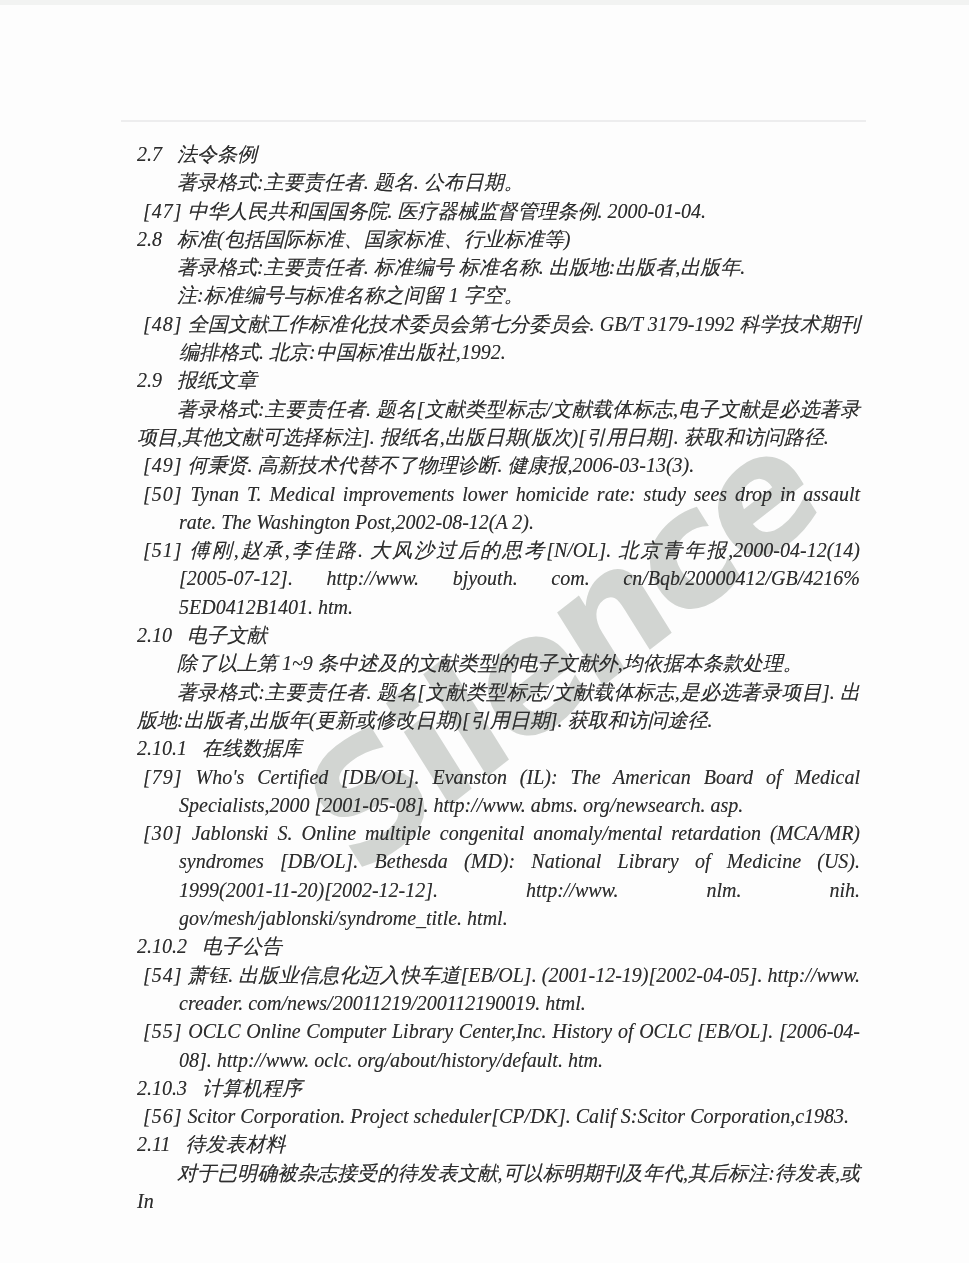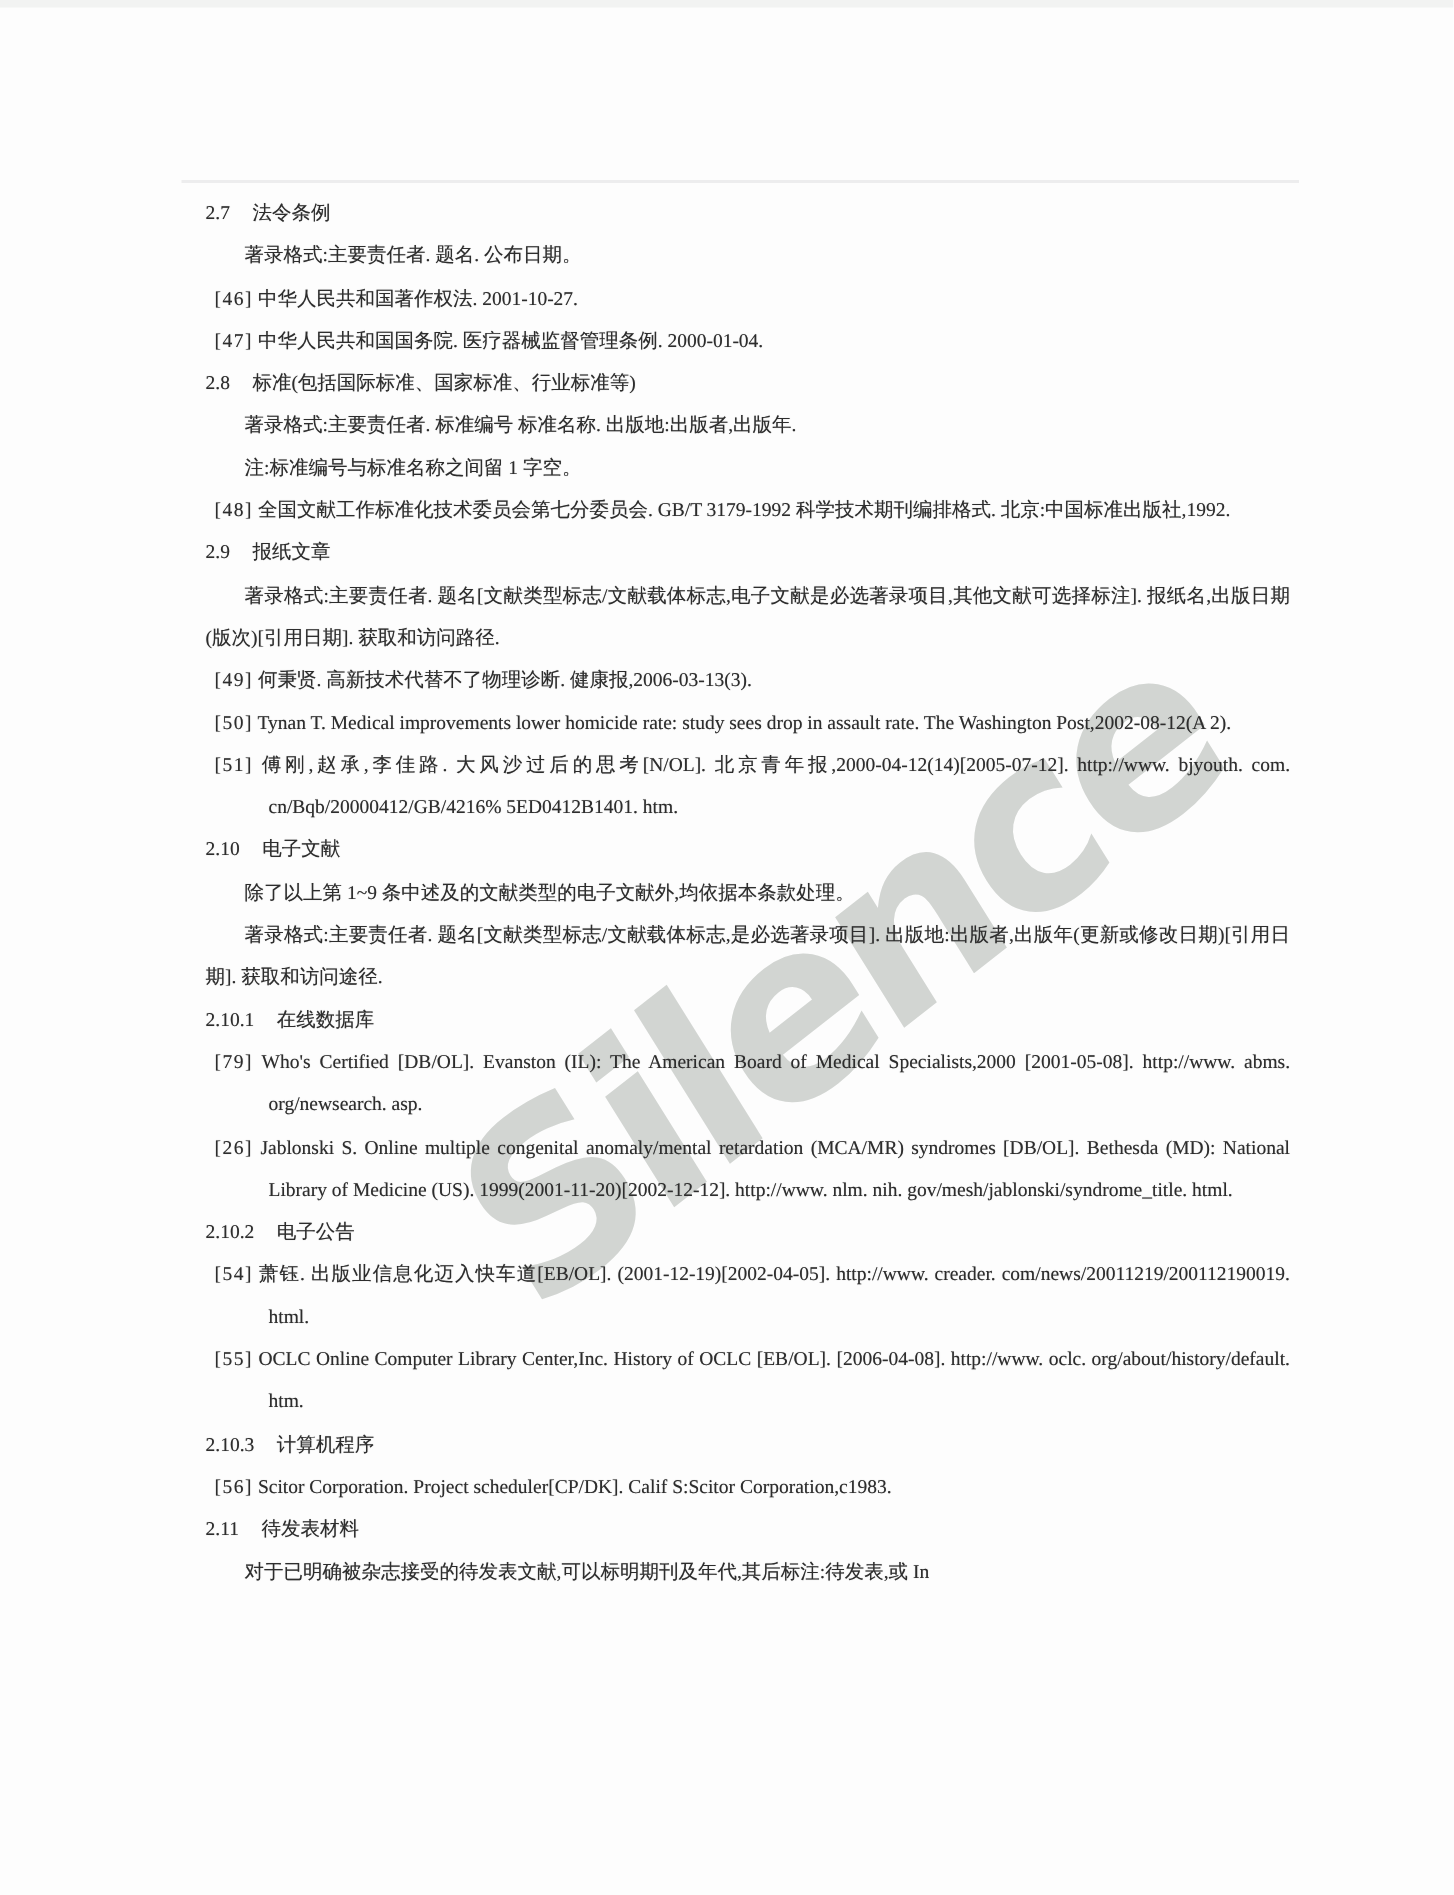--- a/index.html
+++ b/index.html
@@ -33,27 +33,28 @@
     font-weight: bold;
     font-size: 158px;
     letter-spacing: -7px;
     color: #d2d5d2;
     white-space: nowrap;
     z-index: 0;
     user-select: none;
   }
   .content {
     position: absolute;
-    left: 137px; top: 128px;
+    left: 137px; top: 140px;
     width: 723px;
-    font-size: 13px;
+    font-size: 20px;
     line-height: 28.3px;
     text-align: justify;
     z-index: 1;
     text-shadow: 0 0 0.5px rgba(45,45,45,0.5);
+    font-style: italic;
   }
   .line { margin: 0; }
   .heading { text-align: left; }
   .h-num { margin-right: 15px; }
   .para, .note { text-indent: 2em; }
   .ref {
     padding-left: 42px;
     text-indent: -36px;
   }
   .ref-label { letter-spacing: 1px; }
@@ -61,37 +62,36 @@
 </head>
 <body>
 
 <div class="page">
   <div class="edge-top"></div>
   <div class="top-rule"></div>
   <div class="watermark">Silence</div>
   <div class="content" id="content">
       <div class="line heading"><span class="h-num">2.7</span><span class="h-title">法令条例</span></div>
       <div class="line para">著录格式:主要责任者. 题名. 公布日期。</div>
-      <div class="line ref"><span class="ref-label">[46]</span> <span class="ref-text">中华人民共和国著作权法. 2001-10-27.</span></div>
       <div class="line ref"><span class="ref-label">[47]</span> <span class="ref-text">中华人民共和国国务院. 医疗器械监督管理条例. 2000-01-04.</span></div>
       <div class="line heading"><span class="h-num">2.8</span><span class="h-title">标准(包括国际标准、国家标准、行业标准等)</span></div>
       <div class="line para">著录格式:主要责任者. 标准编号 标准名称. 出版地:出版者,出版年.</div>
       <div class="line note">注:标准编号与标准名称之间留 1 字空。</div>
       <div class="line ref"><span class="ref-label">[48]</span> <span class="ref-text">全国文献工作标准化技术委员会第七分委员会. GB/T 3179-1992 科学技术期刊编排格式. 北京:中国标准出版社,1992.</span></div>
       <div class="line heading"><span class="h-num">2.9</span><span class="h-title">报纸文章</span></div>
       <div class="line para">著录格式:主要责任者. 题名[文献类型标志/文献载体标志,电子文献是必选著录项目,其他文献可选择标注]. 报纸名,出版日期(版次)[引用日期]. 获取和访问路径.</div>
       <div class="line ref"><span class="ref-label">[49]</span> <span class="ref-text">何秉贤. 高新技术代替不了物理诊断. 健康报,2006-03-13(3).</span></div>
       <div class="line ref"><span class="ref-label">[50]</span> <span class="ref-text">Tynan T. Medical improvements lower homicide rate: study sees drop in assault rate. The Washington Post,2002-08-12(A 2).</span></div>
       <div class="line ref"><span class="ref-label">[51]</span> <span class="ref-text">傅刚,赵承,李佳路. 大风沙过后的思考[N/OL]. 北京青年报,2000-04-12(14)[2005-07-12]. http://www. bjyouth. com. cn/Bqb/20000412/GB/4216% 5ED0412B1401. htm.</span></div>
       <div class="line heading"><span class="h-num">2.10</span><span class="h-title">电子文献</span></div>
       <div class="line para">除了以上第 1~9 条中述及的文献类型的电子文献外,均依据本条款处理。</div>
       <div class="line para">著录格式:主要责任者. 题名[文献类型标志/文献载体标志,是必选著录项目]. 出版地:出版者,出版年(更新或修改日期)[引用日期]. 获取和访问途径.</div>
       <div class="line heading"><span class="h-num">2.10.1</span><span class="h-title">在线数据库</span></div>
       <div class="line ref"><span class="ref-label">[79]</span> <span class="ref-text">Who's Certified [DB/OL]. Evanston (IL): The American Board of Medical Specialists,2000 [2001-05-08]. http://www. abms. org/newsearch. asp.</span></div>
-      <div class="line ref"><span class="ref-label">[26]</span> <span class="ref-text">Jablonski S. Online multiple congenital anomaly/mental retardation (MCA/MR) syndromes [DB/OL]. Bethesda (MD): National Library of Medicine (US). 1999(2001-11-20)[2002-12-12]. http://www. nlm. nih. gov/mesh/jablonski/syndrome_title. html.</span></div>
+      <div class="line ref"><span class="ref-label">[30]</span> <span class="ref-text">Jablonski S. Online multiple congenital anomaly/mental retardation (MCA/MR) syndromes [DB/OL]. Bethesda (MD): National Library of Medicine (US). 1999(2001-11-20)[2002-12-12]. http://www. nlm. nih. gov/mesh/jablonski/syndrome_title. html.</span></div>
       <div class="line heading"><span class="h-num">2.10.2</span><span class="h-title">电子公告</span></div>
       <div class="line ref"><span class="ref-label">[54]</span> <span class="ref-text">萧钰. 出版业信息化迈入快车道[EB/OL]. (2001-12-19)[2002-04-05]. http://www. creader. com/news/20011219/200112190019. html.</span></div>
       <div class="line ref"><span class="ref-label">[55]</span> <span class="ref-text">OCLC Online Computer Library Center,Inc. History of OCLC [EB/OL]. [2006-04-08]. http://www. oclc. org/about/history/default. htm.</span></div>
       <div class="line heading"><span class="h-num">2.10.3</span><span class="h-title">计算机程序</span></div>
       <div class="line ref"><span class="ref-label">[56]</span> <span class="ref-text">Scitor Corporation. Project scheduler[CP/DK]. Calif S:Scitor Corporation,c1983.</span></div>
       <div class="line heading"><span class="h-num">2.11</span><span class="h-title">待发表材料</span></div>
       <div class="line para">对于已明确被杂志接受的待发表文献,可以标明期刊及年代,其后标注:待发表,或 In</div>
     </div>
 </div>
 

